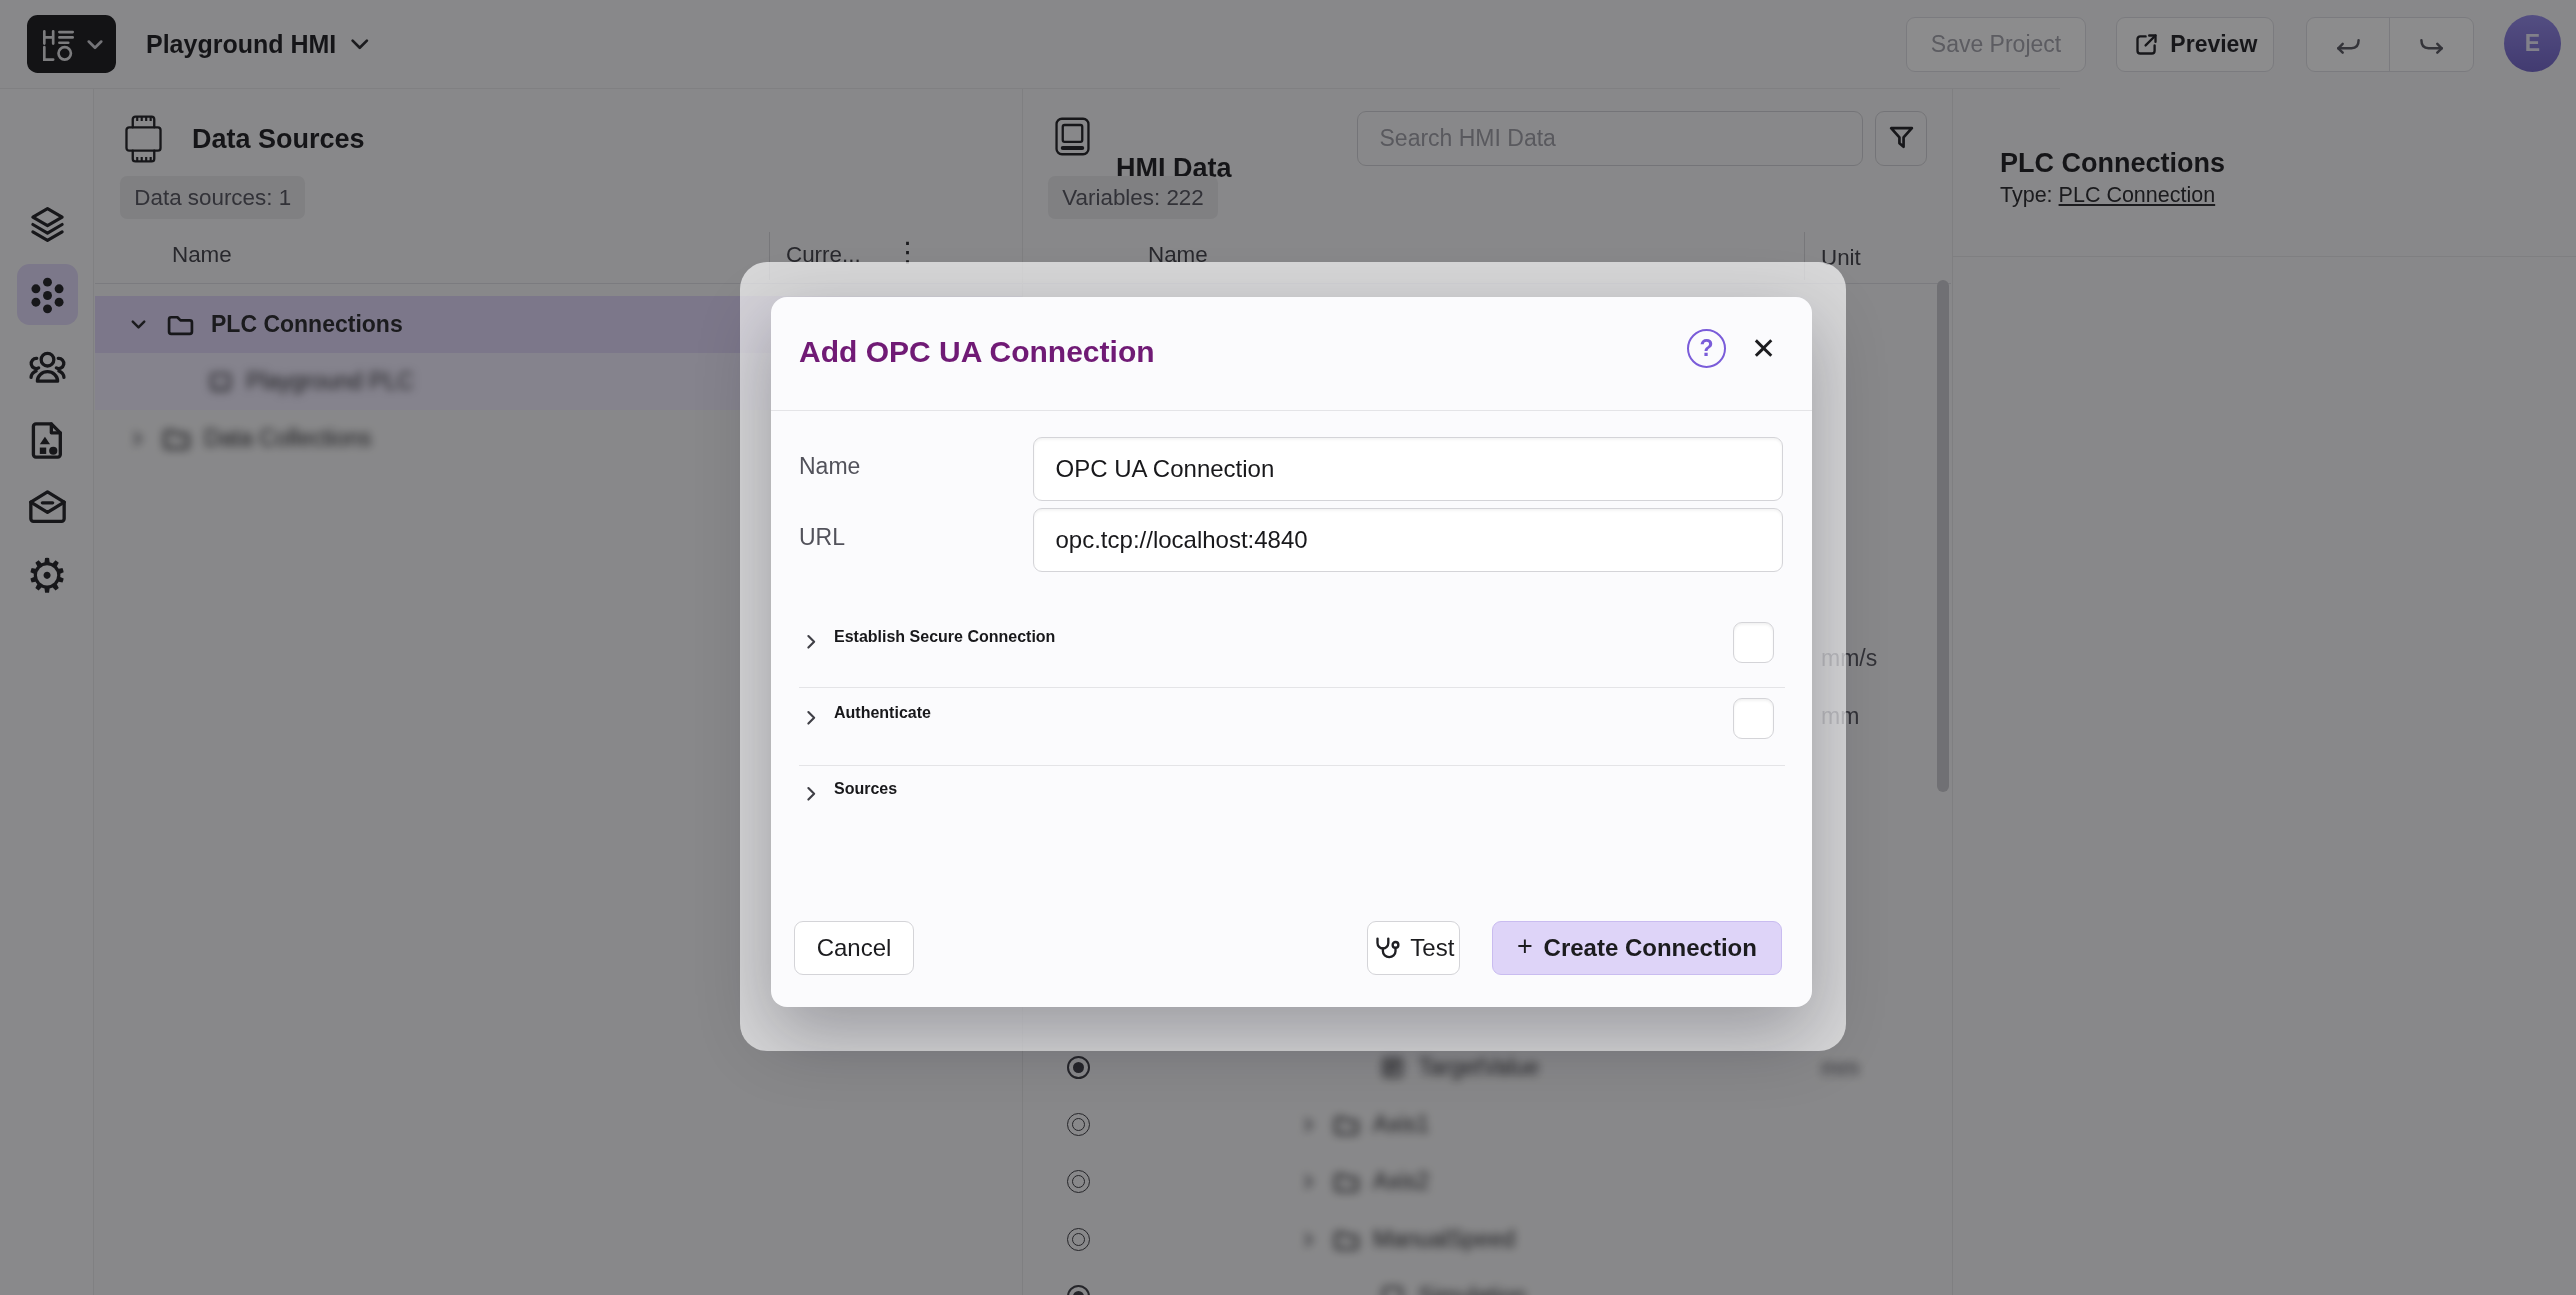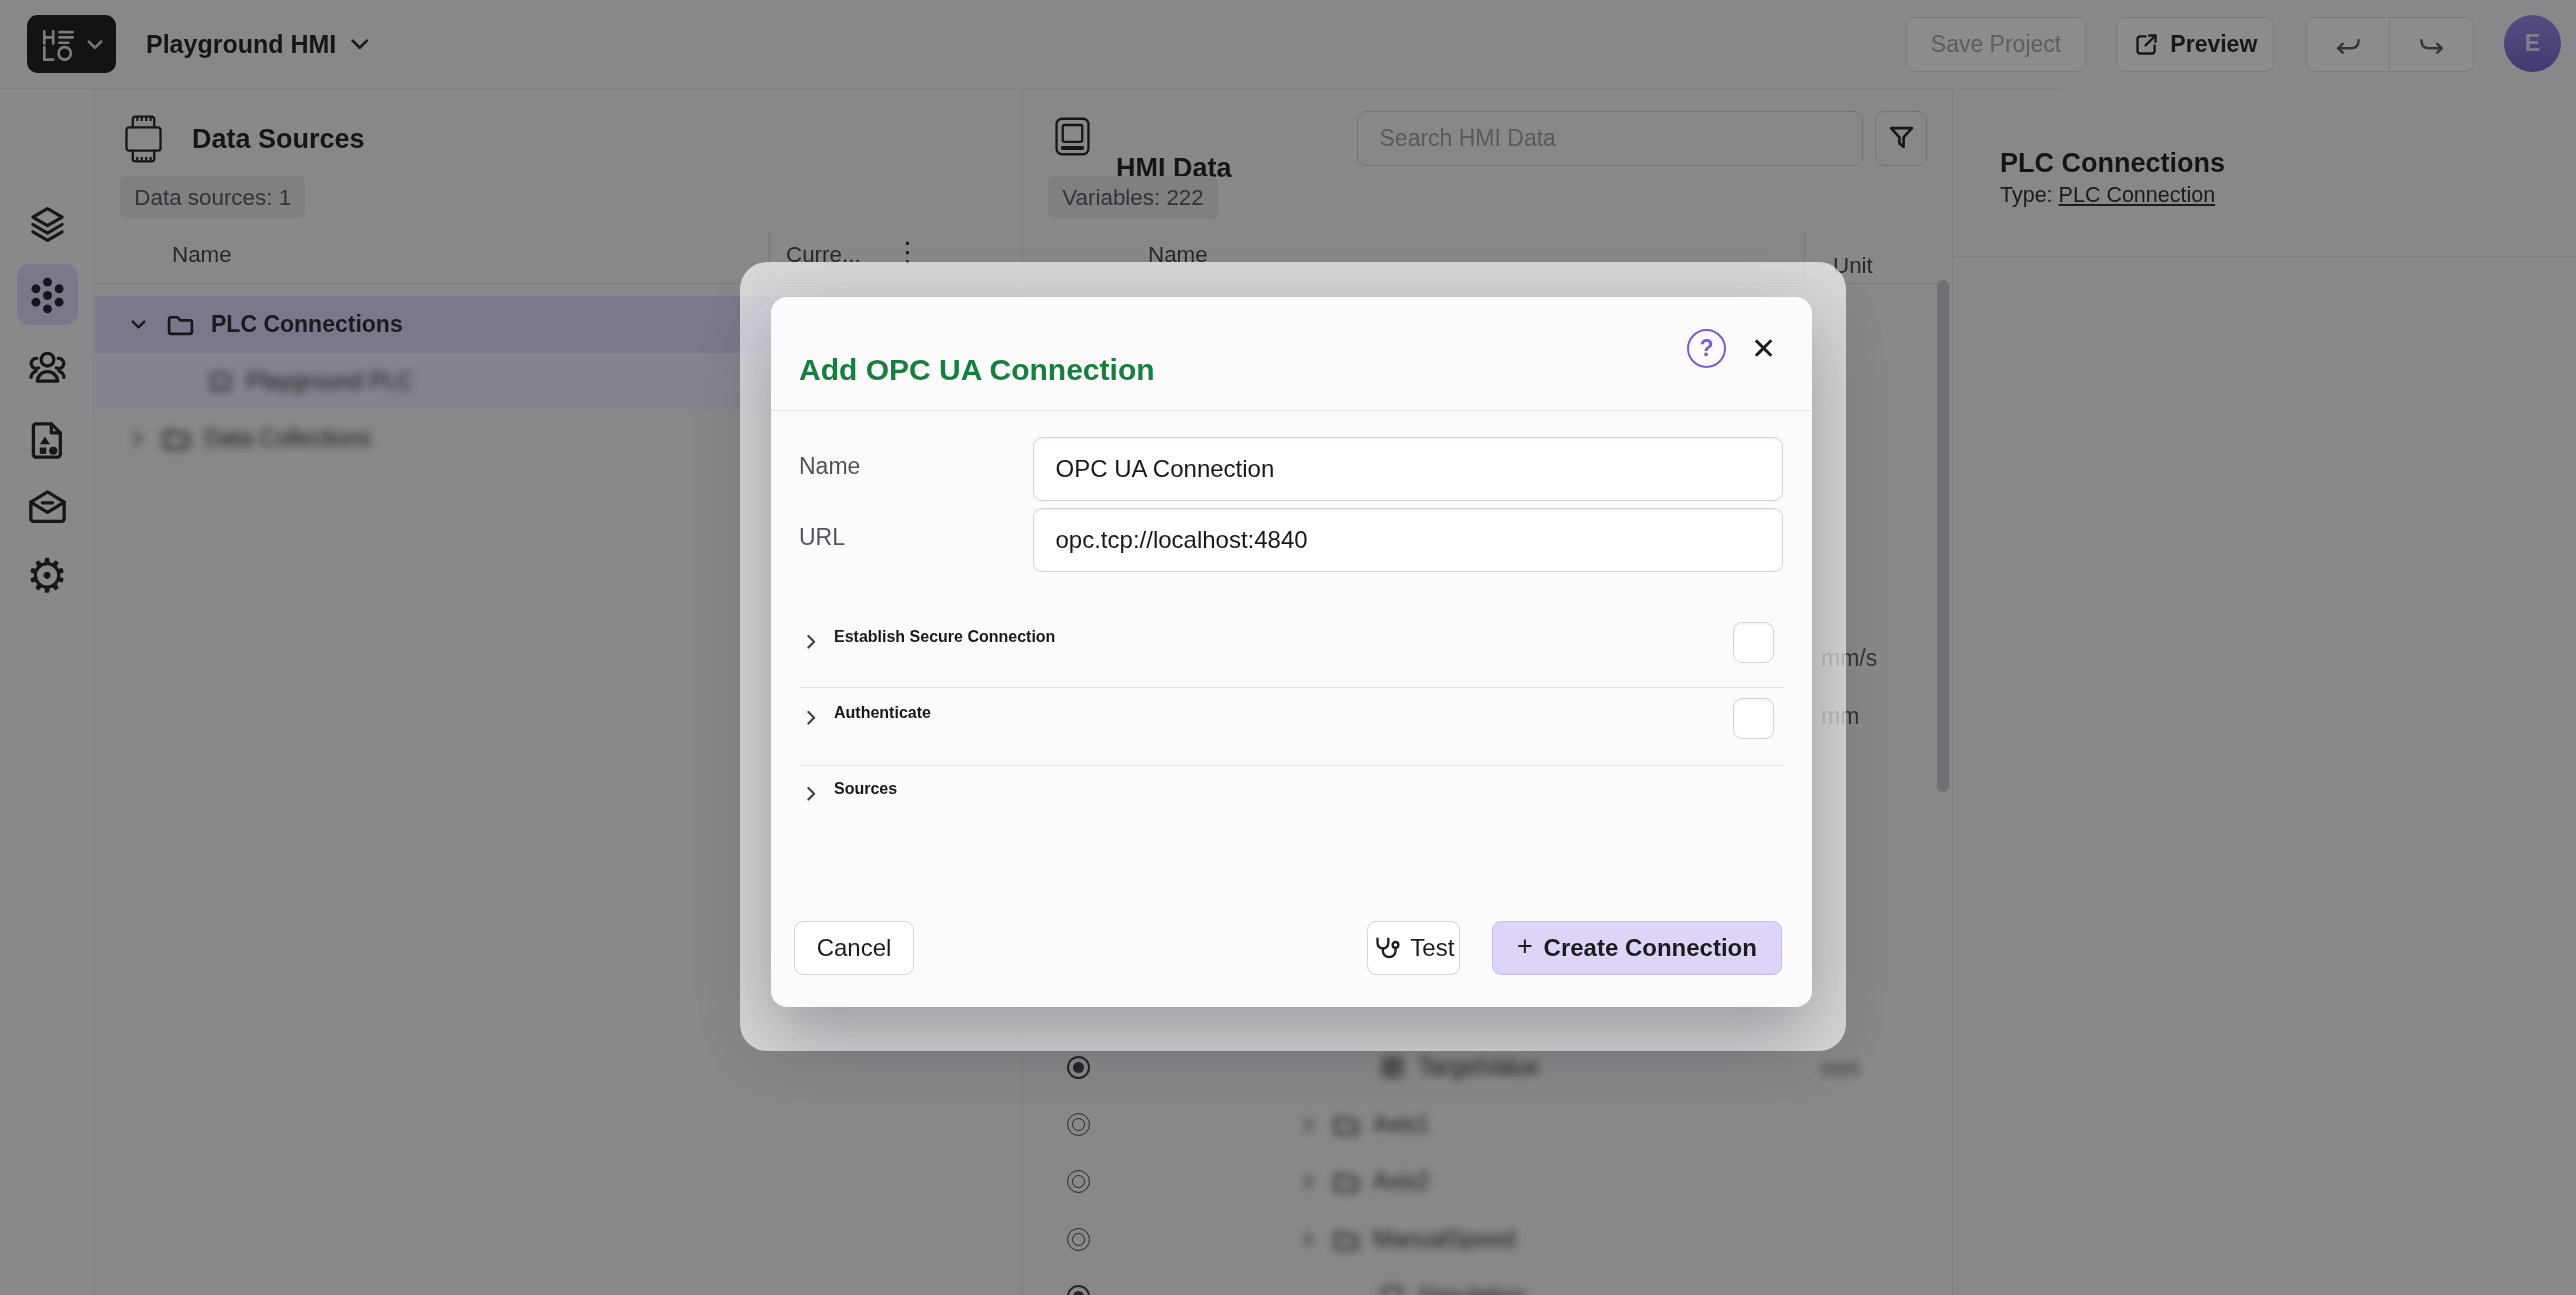--- a/index.html
+++ b/index.html
@@ -55,21 +55,21 @@
   .filter-btn { position:absolute; left:852px; top:22.4px; width:52px; height:55px; border:0.9px solid #cfcfd4; border-radius:9px; background:#f4f4f5; display:flex; align-items:center; justify-content:center; cursor:pointer; }
 
   .scrollbar { position:absolute; left:914px; top:191px; width:11.6px; height:512px; background:#c7c7cc; border-radius:6.3px; }
   .unit-cell { position:absolute; left:798px; font-size:23px; color:#52525b; }
 
   
   .overlay { position:absolute; inset:0; background:rgba(14,14,18,0.47); z-index:10; }
   .halo { position:absolute; left:740px; top:262px; width:1106px; height:789px; background:rgba(252,252,253,0.68); border-radius:27px; z-index:11; }
   .modal { position:absolute; left:771px; top:297px; width:1041px; height:710px; background:#fbfbfd; border-radius:16px; box-shadow:0 27px 72px rgba(10,10,25,0.30); z-index:12; }
   .modal-header { position:absolute; left:0; top:0; right:0; height:114px; border-bottom:0.9px solid #e4e4e7; }
-  .modal-title { position:absolute; left:28px; top:56px; font-size:30px; font-weight:700; color:#15803d; }
+  .modal-title { position:absolute; left:28px; top:38px; font-size:30px; font-weight:700; color:#701a75; }
   .help-circle { position:absolute; left:916px; top:32px; width:39px; height:39px; border:2.7px solid #7a5cd9; border-radius:50%; color:#7a5cd9; font-size:23px; font-weight:700; display:flex; align-items:center; justify-content:center; cursor:pointer; }
   .close-x { position:absolute; left:980px; top:34px; font-size:30px; color:#1c1c1f; cursor:pointer; line-height:1.2; }
   .field-label { position:absolute; left:28px; font-size:23px; color:#52525b; }
   .text-input { position:absolute; left:262px; width:750px; height:64px; border:0.9px solid #d4d4d8; border-radius:9px; background:#fff; box-shadow:inset 0 1.8px 2.7px rgba(0,0,0,0.05); padding:0 21.5px; font-size:24px; color:#18181b; font-family:"Liberation Sans",sans-serif; }
   .section-label { position:absolute; left:63px; font-size:16px; font-weight:700; color:#18181b; }
   .sec-chev { position:absolute; left:30px; }
   .checkbox { position:absolute; left:962px; width:41px; height:41px; background:#fff; border:0.9px solid #d4d4d8; border-radius:9px; box-shadow:inset 0 1.8px 2.7px rgba(0,0,0,0.06); cursor:pointer; }
   .sec-rule { position:absolute; left:28px; width:986px; height:0.9px; background:#e4e4e7; }
   .m-btn { position:absolute; top:624px; height:54px; border:0.9px solid #d4d4d8; border-radius:9px; background:#fff; display:flex; align-items:center; justify-content:center; gap:10.7px; font-size:24px; color:#1c1c1f; cursor:pointer; }
   .btn-cancel { left:23px; width:120px; }
@@ -262,21 +262,21 @@
     <input class="search-box" type="text" placeholder="Search HMI Data" style="">
     <div class="filter-btn">
       <svg width="29" height="29" viewBox="0 0 28 28">
         <path d="M4 4 h20 l-8 9 v9 l-4 -3.5 v-5.5 z" class="stroke" stroke-width="2.8"></path>
       </svg>
     </div>
     <div class="badge" style="left:25px; top:87px;">Variables: 222</div>
 
     <div class="col-header" style="left:125px; top:153px;">Name</div>
     <div class="vdiv" style="left:781px;"></div>
-    <div class="col-header" style="left:798px; top:164px;margin-left:12px;">Unit</div>
+    <div class="col-header" style="left:798px; top:156px;">Unit</div>
     <div class="header-rule"></div>
     <div class="scrollbar"></div>
 
     <div class="unit-cell" style="top:556px;">mm/s</div>
     <div class="unit-cell" style="top:614px;">mm</div>
 
     <div class="tree-row" style="top:950px;">
       <span class="radio filled" style="left:44px;"></span>
       <div class="blur abs" style="left:358px; display:flex; align-items:center; gap:14.3px;">
         <svg width="23" height="23" viewBox="0 0 26 26">

